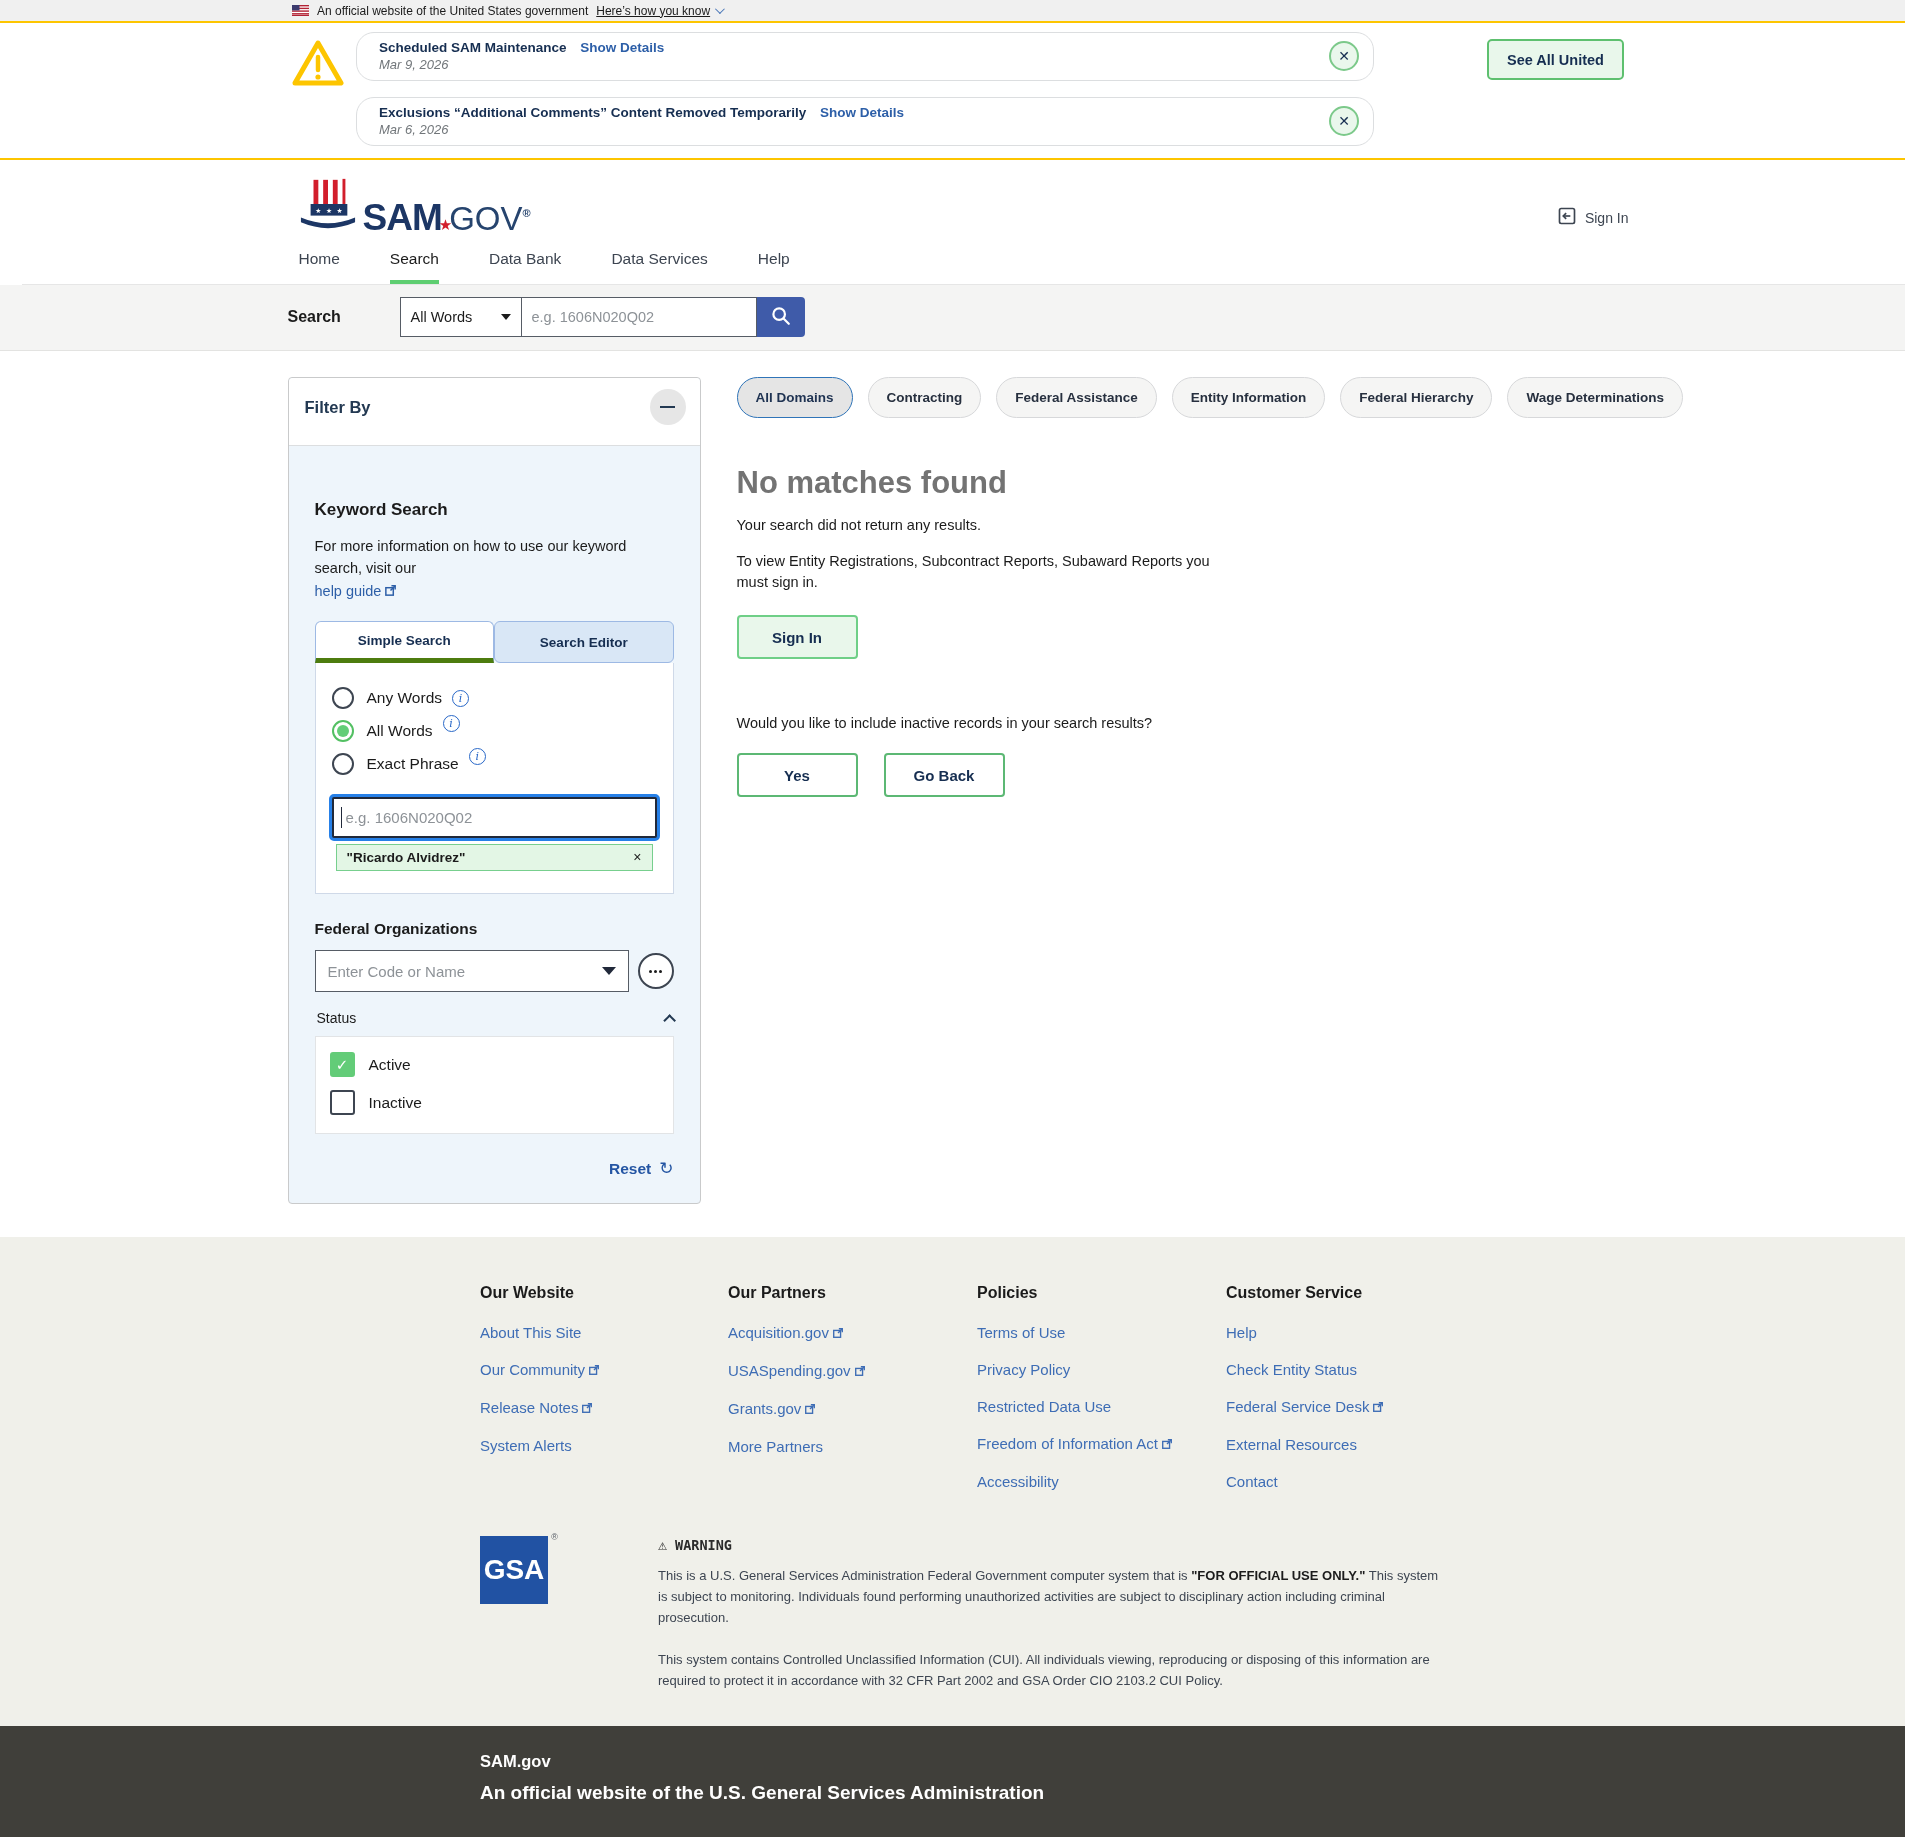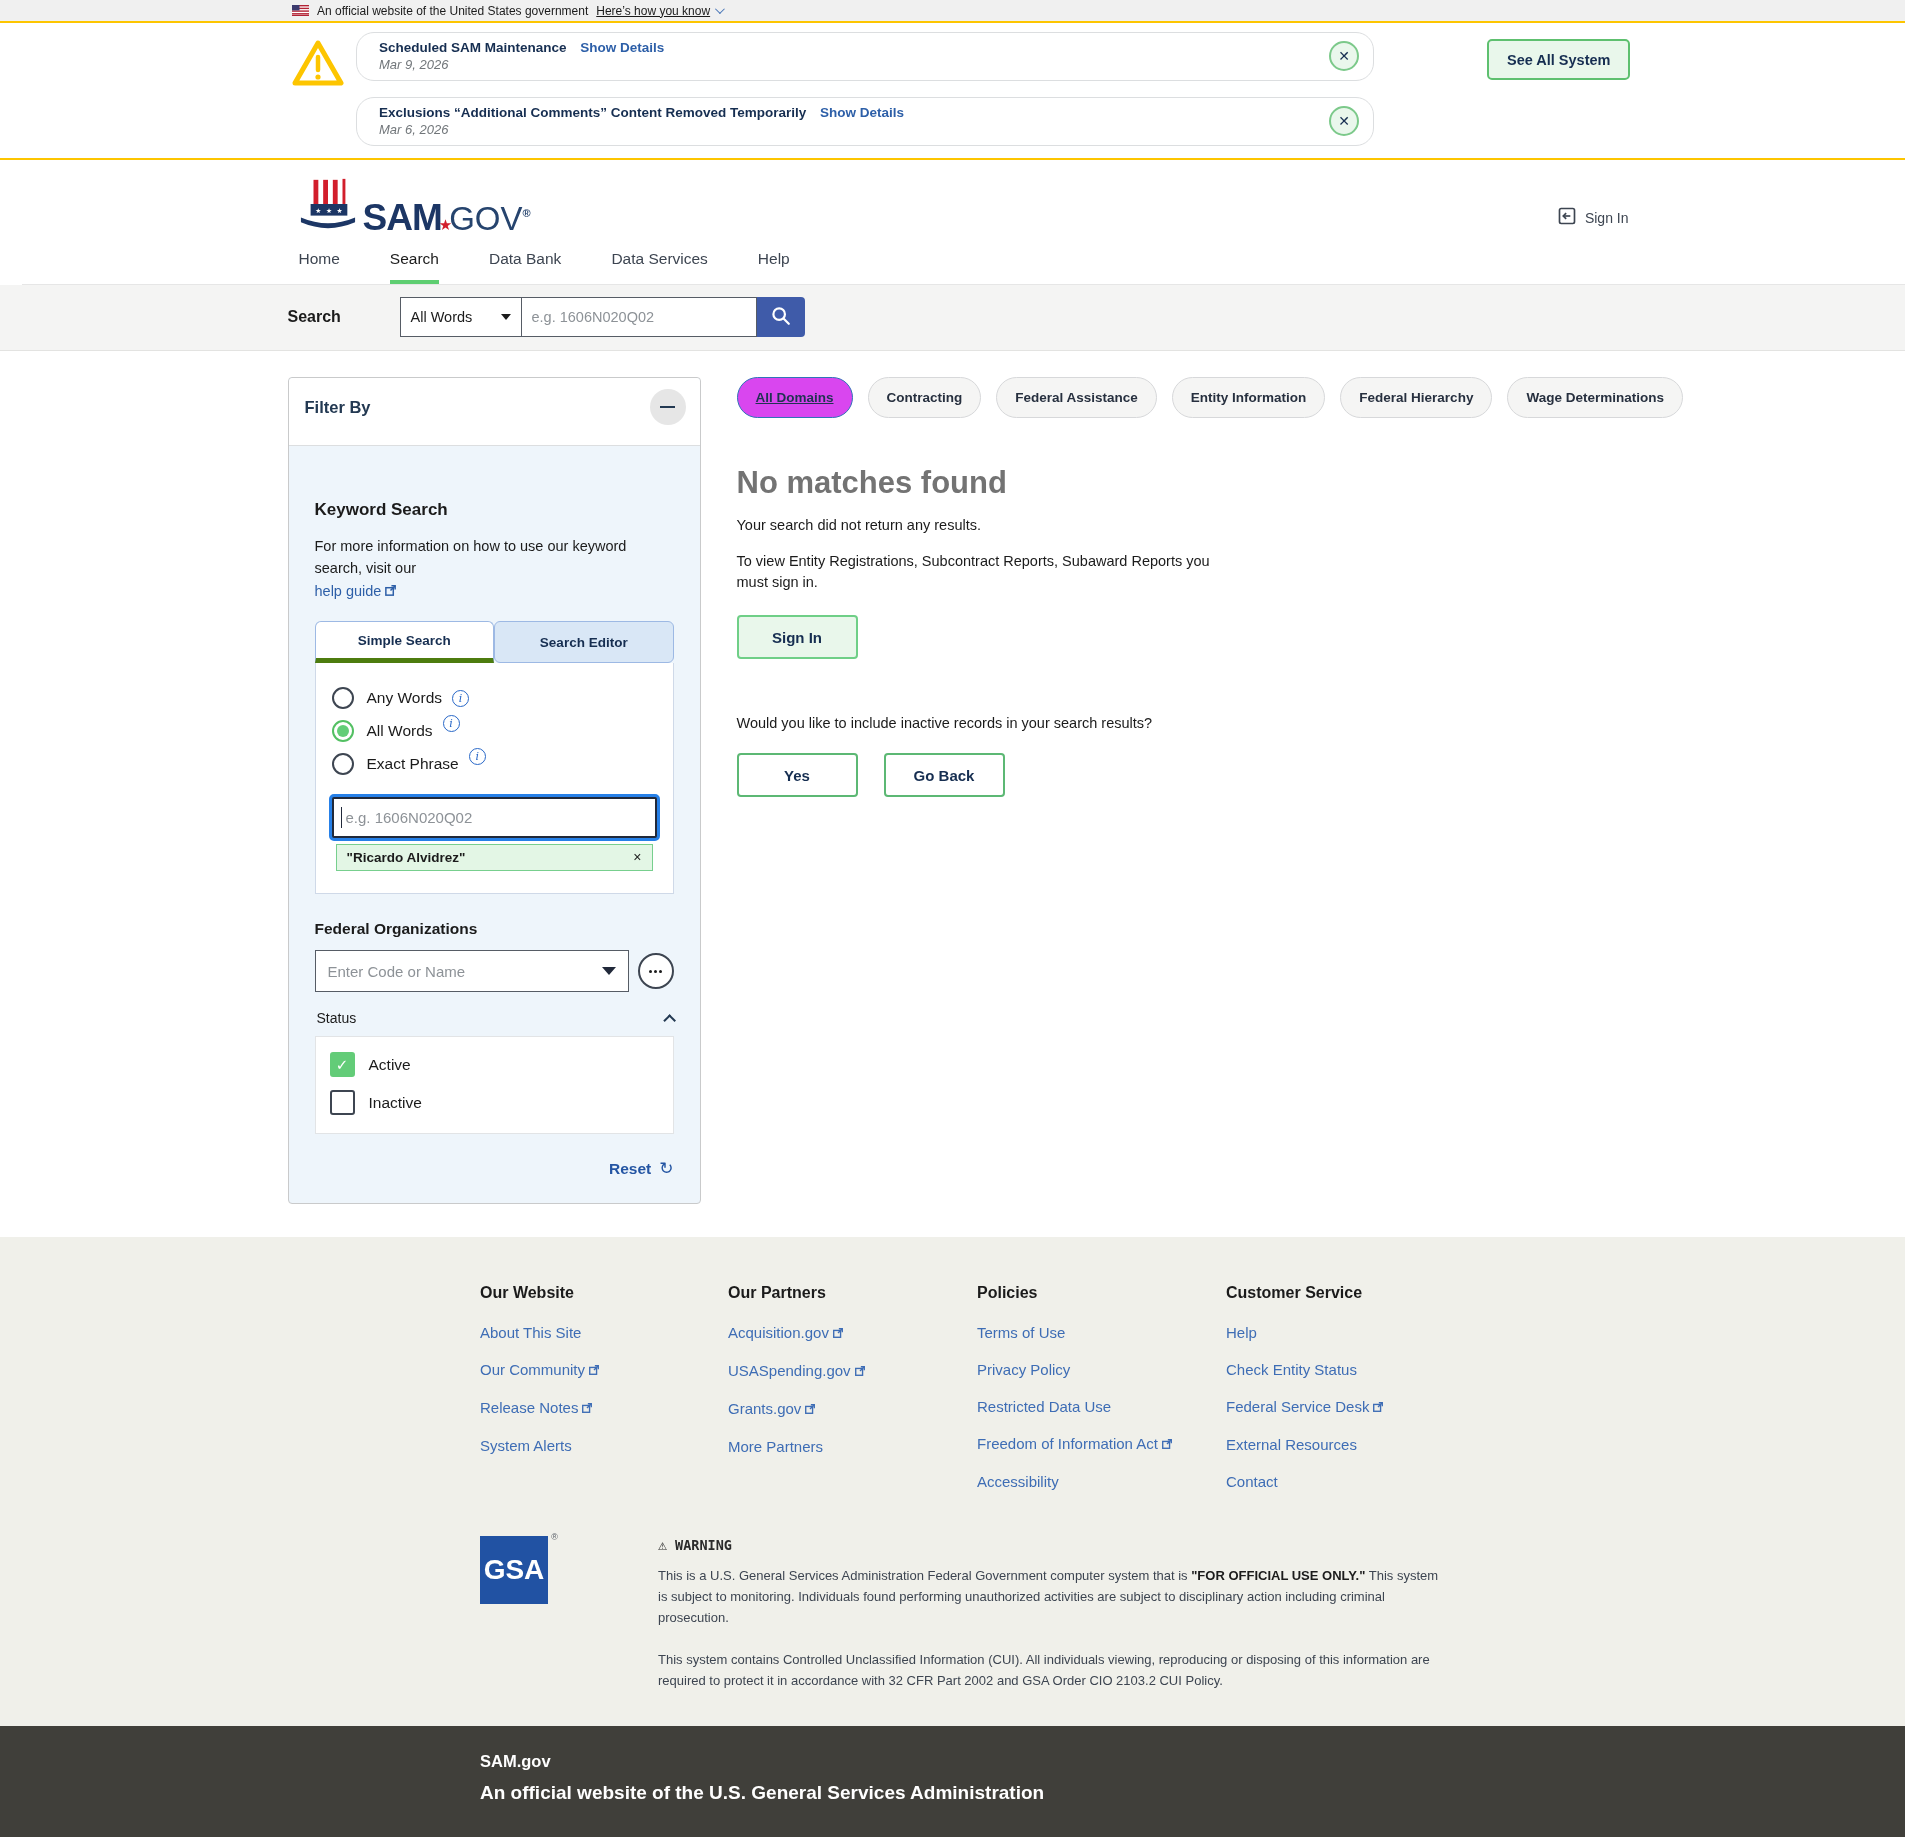--- a/index.html
+++ b/index.html
@@ -130,21 +130,21 @@
   .check-label { font-size:15.5px; margin-left:14px; }
   .reset-row { display:flex; justify-content:flex-end; align-items:center; margin-top:24px; gap:8px; }
   .reset-link { color:#2455a3; font-weight:bold; font-size:15.5px; cursor:pointer; }
   .reset-ico { color:#2455a3; font-size:17px; cursor:pointer; }
 
   
   .results { margin-left:36px; flex:1; }
   .domain-pills { display:flex; gap:15px; }
   .pill { height:41px; padding:0 18px; border-radius:21px; background:#f5f5f4; border:1px solid #d7d8da;
     display:flex; align-items:center; font-weight:bold; font-size:13.5px; color:#27303f; cursor:pointer; white-space:nowrap; }
-  .pill.selected { background:#d946ef; border:1px solid #2f74b8; color:#1f3352;text-decoration:underline; }
+  .pill.selected { background:#e5e5e5; border:1px solid #2f74b8; color:#1f3352; }
   .nomatch-title { margin-top:47px; font-size:31px; font-weight:bold; color:#737373; }
   .msg1 { margin-top:16px; font-size:14.5px; color:#1b1b1b; }
   .msg2 { margin-top:18px; font-size:14.5px; max-width:505px; line-height:1.45; }
   .signin-btn { margin-top:22px; width:121px; height:44px; background:var(--lightgreen); border:2px solid #6fcf87;
     border-radius:4px; font-weight:bold; font-size:15px; color:var(--navy); cursor:pointer; font-family:inherit; }
   .question { margin-top:56px; font-size:14.5px; }
   .yn-row { margin-top:22px; display:flex; gap:26px; }
   .yn-btn { width:121px; height:44px; background:#fff; border:2px solid #5cb874; border-radius:4px;
     font-weight:bold; font-size:15px; color:var(--navy); cursor:pointer; font-family:inherit; }
 
@@ -219,21 +219,21 @@
       <div class="alert-texts">
         <div class="alert-title-row">
           <span class="alert-title">Exclusions “Additional Comments” Content Removed Temporarily</span>
           <span class="alert-details">Show Details</span>
         </div>
         <div class="alert-date">Mar 6, 2026</div>
       </div>
       <div class="alert-close">✕</div>
     </div>
   </div>
-  <button class="see-all-btn">See All System</button>
+  <button class="see-all-btn">See All United</button>
 </div>
 <div class="gold-line"></div>
 
 <div class="site-header">
   <div class="header-inner">
     <div class="logo">
       <span>
         <svg width="58" height="56" viewBox="0 0 60 56">
           <rect x="15" y="3" width="30" height="28" fill="#fff" stroke="#d21e2c" stroke-width="0"></rect>
           <g fill="#d21e2c">

